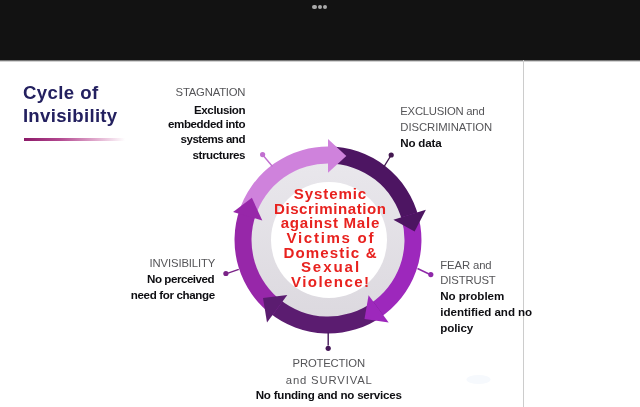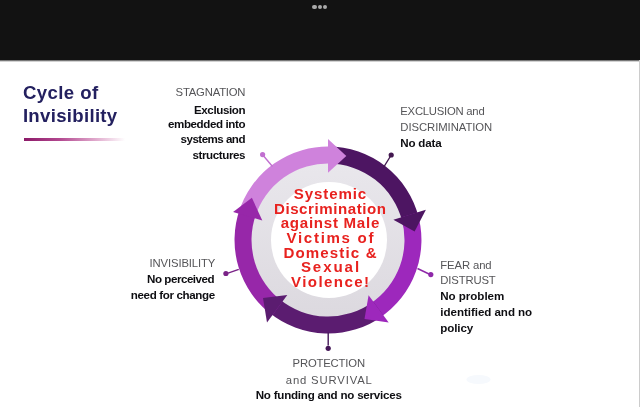--- a/index.html
+++ b/index.html
@@ -1,17 +1,17 @@
 <!DOCTYPE html>
 <html><head><meta charset="utf-8">
 <style>
 * { margin:0; padding:0; box-sizing:border-box; }
 html,body { width:640px; height:407px; background:#fff; overflow:hidden;
   font-family:"Liberation Sans", sans-serif; }
-#stage { position:relative; width:640px; height:407px; }
+#stage { position:relative; width:524px; height:407px; }
 .abs { position:absolute; }
 #topbar { left:0; top:0; width:640px; height:60px; background:#121212; }
 #topbar::after { content:""; position:absolute; left:0; top:60px; width:640px; height:2px;
   background:linear-gradient(#4a4a4a, rgba(255,255,255,0)); }
 .dot { position:absolute; top:5px; width:4.2px; height:4.2px; border-radius:50%; background:#a9a9a9; }
 #rightedge { right:0; top:60px; width:1px; height:347px; background:#cccccc; }
 #underline { left:24px; top:138px; width:101px; height:3.2px;
   background:linear-gradient(90deg, #8c1a68 0%, #b2478f 35%, #dfa7cb 70%, rgba(255,255,255,0) 100%); }
 </style></head>
 <body>

